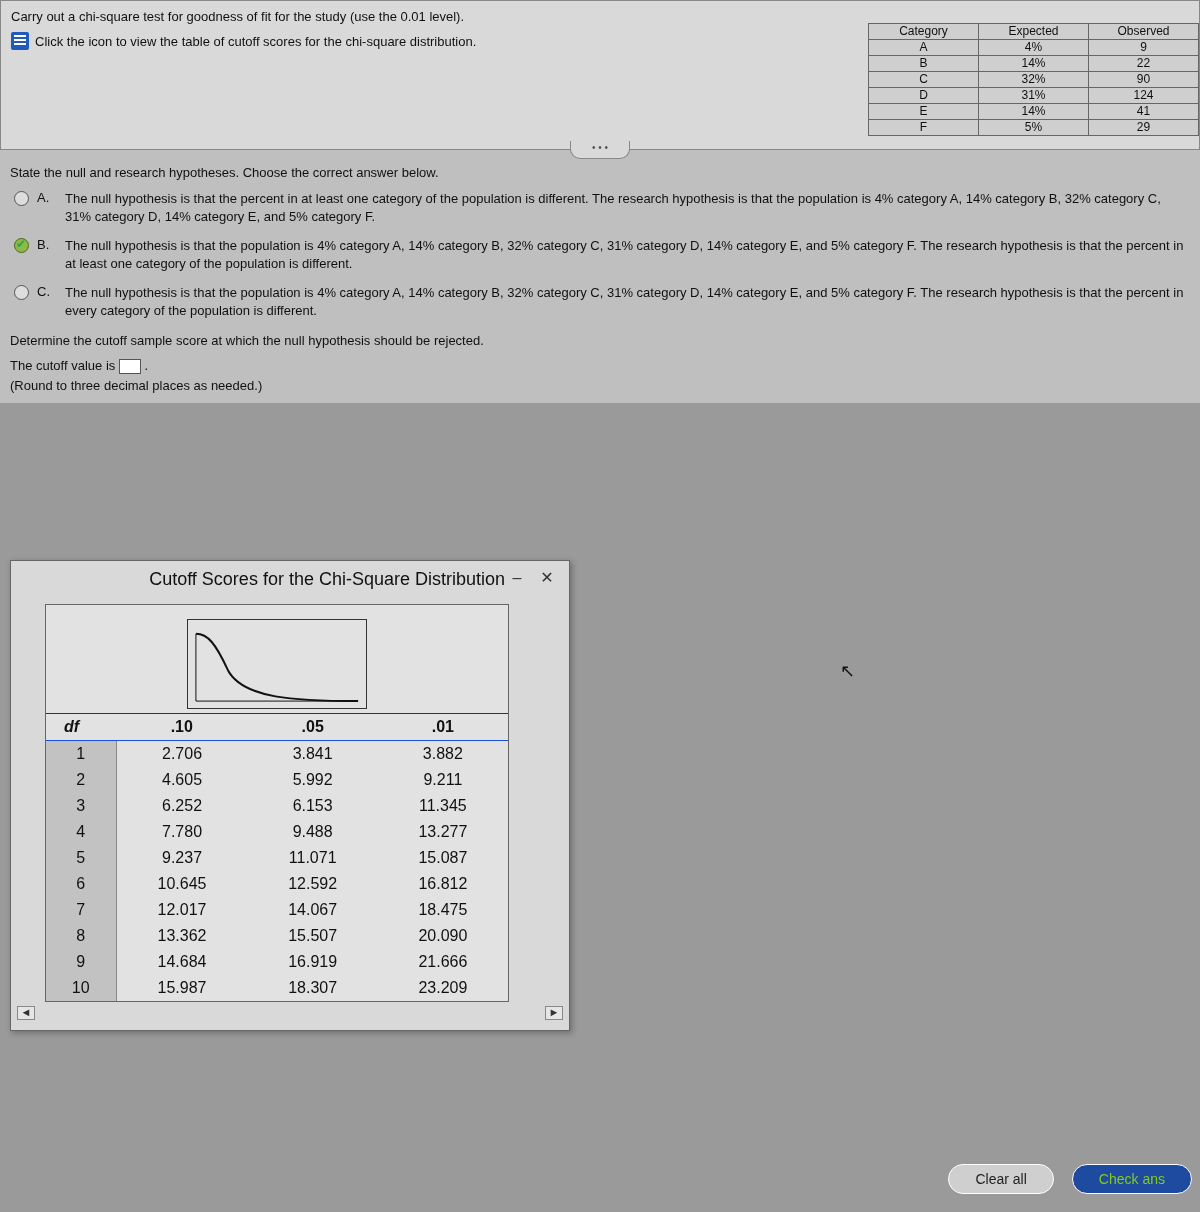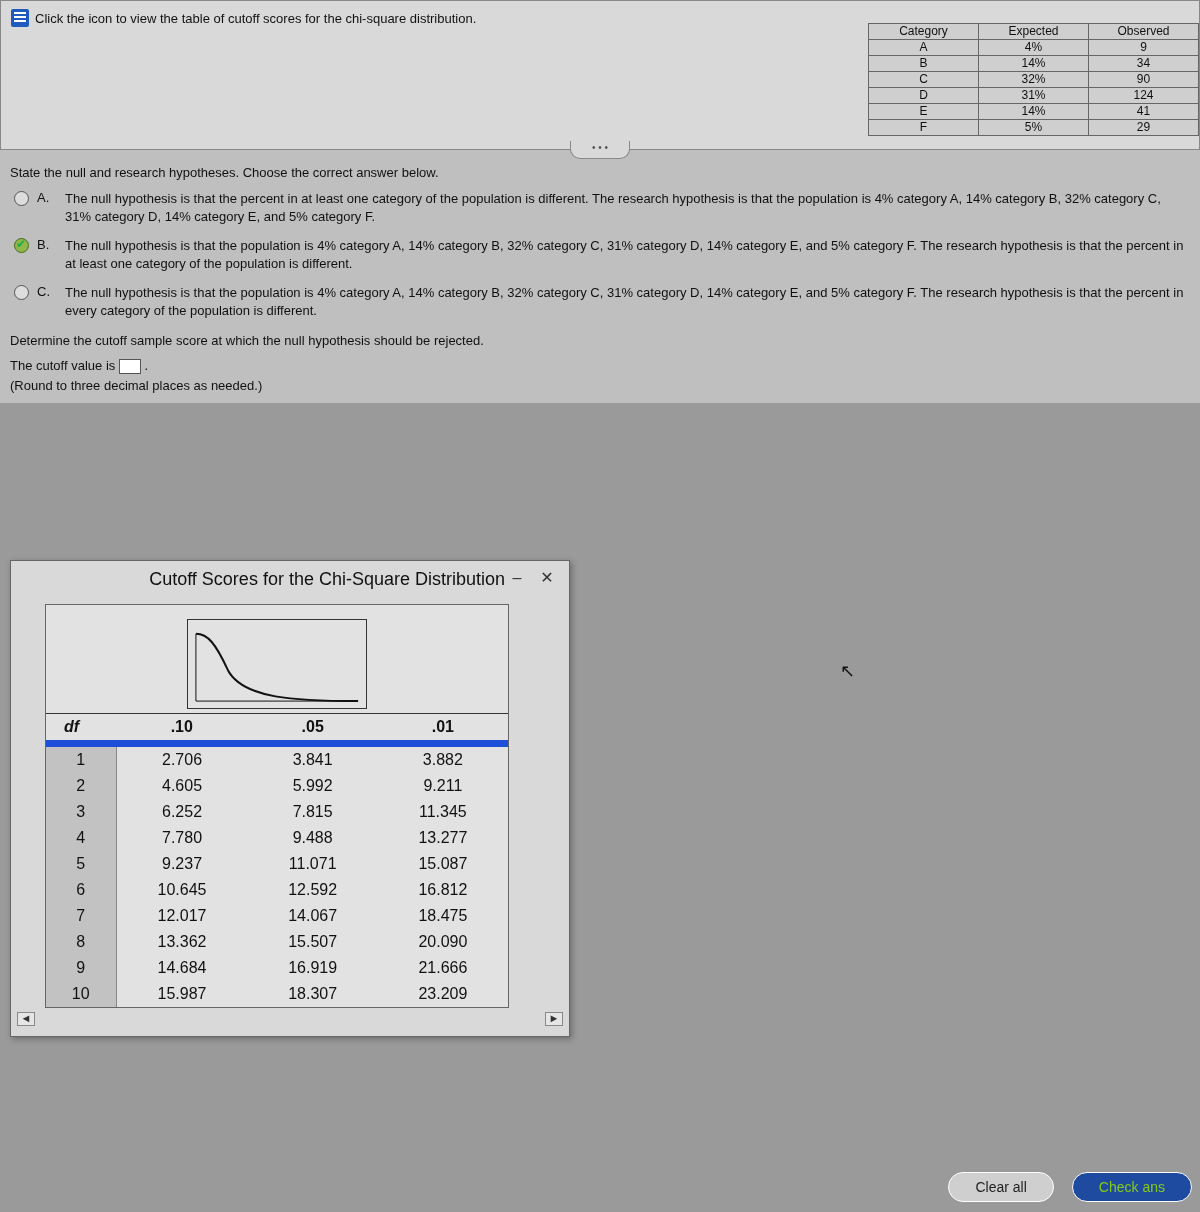--- a/index.html
+++ b/index.html
@@ -129,37 +129,37 @@
     text-align:center; font-size:16px; font-weight:normal;
     padding:2px 0 6px 0;
   }
   .chi-table{
     width:100%; border-collapse:collapse; font-size:16px;
   }
   .chi-table th, .chi-table td{
     padding:4px 0;
     text-align:center;
   }
-  .chi-head th{ border-top:1px solid #333; border-bottom:7px solid #1d4ed8; font-style:normal;}
+  .chi-head th{ border-top:1px solid #333; border-bottom:1px solid #1d4ed8; font-style:normal;}
   .chi-head th:first-child{ font-style:italic; text-align:left; padding-left:18px;}
   .chi-table td:first-child{
     background:#c2c2c2; border-right:1px solid #888; width:70px;
   }
   .popup-scroll{
     display:flex; justify-content:space-between;
     padding:4px 6px 0 6px;
     font-size:11px; color:#333;
   }
   .scroll-btn{
     width:18px; height:14px; background:#e6e6e6; border:1px solid #888;
     text-align:center; line-height:10px;
   }
   
   .bottom-bar{
-    position:absolute; bottom:10px; right:8px;
+    position:absolute; bottom:18px; right:8px;
     display:flex; gap:18px;
   }
   .pill-btn{
     padding:6px 26px;
     border:1px solid #fff;
     border-radius:18px;
     font-size:14px;
     background:#cfcfcf;
     color:#222;
   }
@@ -167,20 +167,21 @@
     background:#1e4aa0; color:#84cc16;
   }
   .cursor-arrow{
     position:absolute; left:840px; top:660px; font-size:18px; color:#111;
   }
 </style>
 </head>
 <body>
 
 <div class="top-region">
+  <div class="instruction">Carry out a chi-square test for goodness of fit for the study (use the 0.01 level).</div>
   <div class="icon-link-row">
     <span class="doc-icon"></span>
     <span>Click the icon to view the table of cutoff scores for the chi-square distribution.</span>
   </div>
 
   <table class="data-table">
     <thead>
       <tr>
         <th>Category</th>
         <th>Expected</th>
@@ -189,21 +190,21 @@
     </thead>
     <tbody id="data-body">
         <tr>
           <td>A</td>
           <td>4%</td>
           <td>9</td>
         </tr>
         <tr>
           <td>B</td>
           <td>14%</td>
-          <td>34</td>
+          <td>22</td>
         </tr>
         <tr>
           <td>C</td>
           <td>32%</td>
           <td>90</td>
         </tr>
         <tr>
           <td>D</td>
           <td>31%</td>
           <td>124</td>
@@ -288,21 +289,21 @@
           </tr>
           <tr>
             <td>2</td>
             <td>4.605</td>
             <td>5.992</td>
             <td>9.211</td>
           </tr>
           <tr>
             <td>3</td>
             <td>6.252</td>
-            <td>7.815</td>
+            <td>6.153</td>
             <td>11.345</td>
           </tr>
           <tr>
             <td>4</td>
             <td>7.780</td>
             <td>9.488</td>
             <td>13.277</td>
           </tr>
           <tr>
             <td>5</td>

